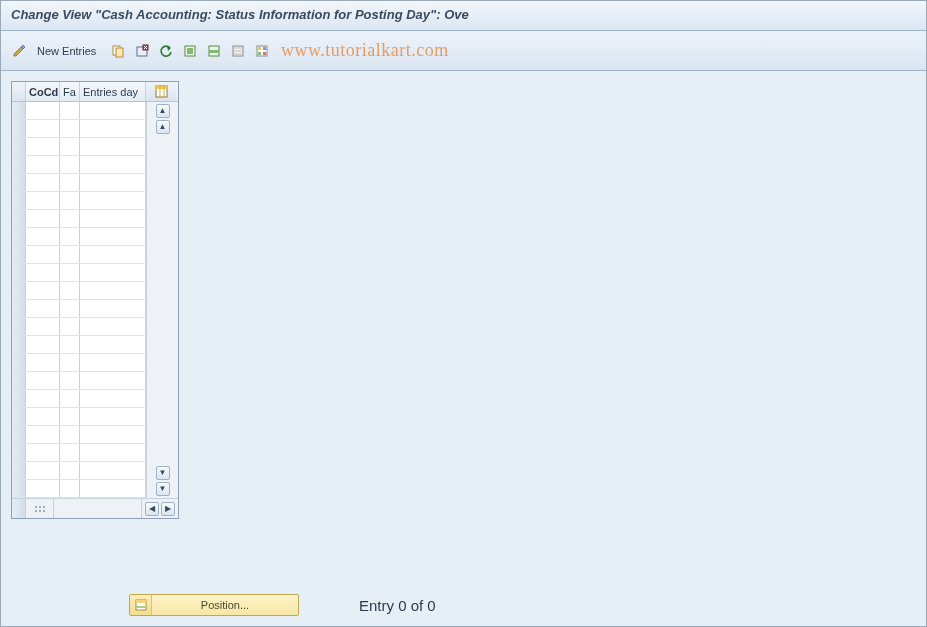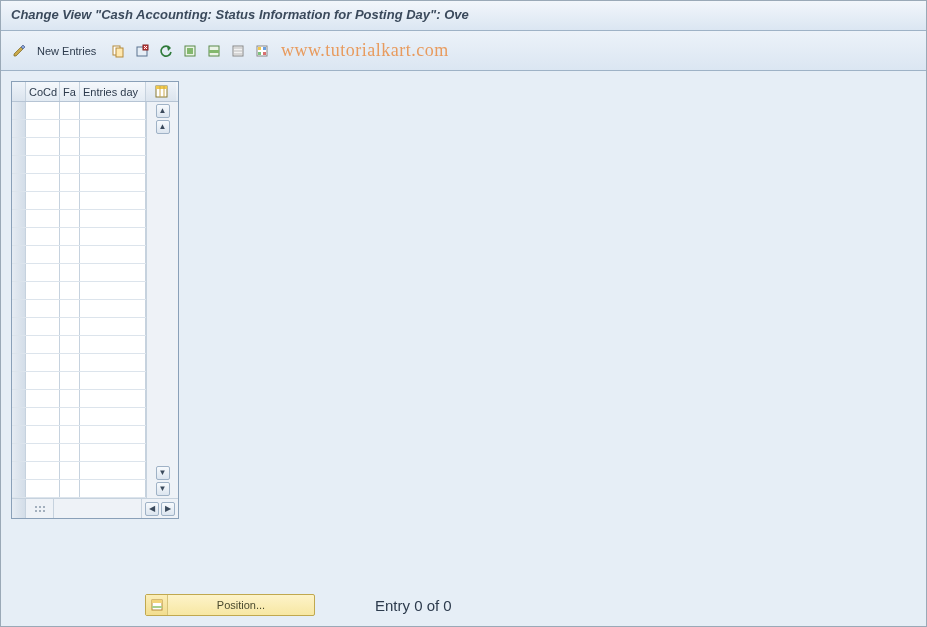--- a/index.html
+++ b/index.html
@@ -93,21 +93,21 @@
     display: flex;
     align-items: center;
     justify-content: flex-start;
     padding: 0 3px;
     font-size: 11px;
     color: #2d3b4d;
     height: 100%;
   }
   .grid-corner { width: 14px; background: linear-gradient(#eef3f9,#dbe4ee); }
   .grid-header-cell { text-align: left; }
-  .grid-header-cell.c1 { width: 34px; }
+  .grid-header-cell.c1 { width: 34px; font-weight: bold; }
   .grid-header-cell.c2 { width: 20px; }
   .grid-header-cell.c3 { width: 66px; }
   .grid-header-tools {
     width: 30px;
     display:flex; align-items:center; justify-content:center;
     background: linear-gradient(#eef3f9,#dbe4ee);
   }
 
   .grid-body {
     display: flex;
@@ -170,21 +170,21 @@
     flex:1; height:100%;
     border-right:1px solid #c6d2de;
   }
   .grid-footer .hbtns {
     display:flex; gap:2px; padding:0 3px; align-items:center;
   }
 
   
   .position-strip {
     position: absolute;
-    left: 144px;
+    left: 128px;
     bottom: 22px;
     display:flex;
     align-items:center;
     gap: 60px;
   }
   .position-btn {
     height: 22px;
     width: 170px;
     background: linear-gradient(#fdf3c9,#f7e7a3);
     border: 1px solid #c0a84f;

